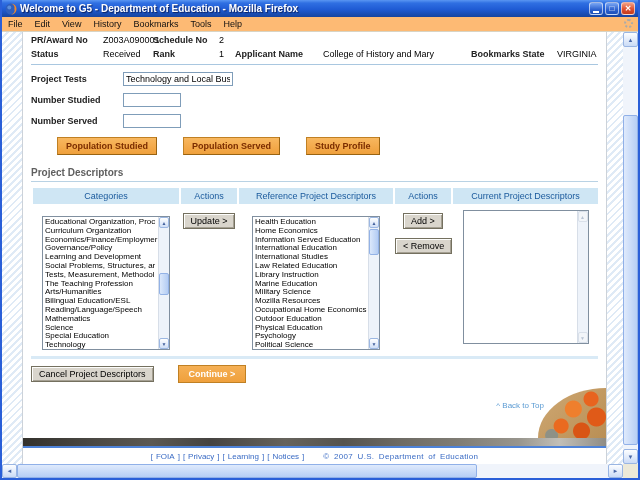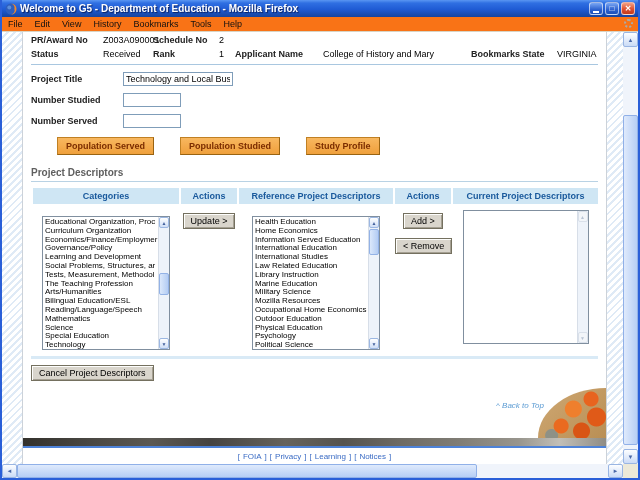--- a/index.html
+++ b/index.html
@@ -15,21 +15,21 @@
   .title-text { flex:1; color:#fff; font-weight:bold; font-size:10px; white-space:nowrap; overflow:hidden;
     text-shadow:1px 1px 1px rgba(8,25,80,.85); }
   .win-btns { display:flex; gap:2px; }
   .wbtn { width:14px; height:13px; border-radius:3px; border:1px solid rgba(255,255,255,.6);
     display:flex; align-items:center; justify-content:center; font-size:8px; color:#fff; line-height:1; }
   .wbtn.b-min, .wbtn.b-rest { background:linear-gradient(180deg,#7aa7f4,#2e62cf 60%,#1d4fb8); }
   .wbtn.b-close { background:linear-gradient(180deg,#f2a083,#dd5031 55%,#c23a1c); font-weight:bold; }
   .minbar { display:block; width:6px; height:2px; background:#fff; margin-top:6px; }
 
   
-  .menubar { height:15px; background:#f97316; border-bottom:1px solid #d8d4c4;
+  .menubar { height:15px; background:#fdba74; border-bottom:1px solid #d8d4c4;
     display:flex; align-items:center; font-size:9px; color:#111; position:relative; }
   .menu-item { padding:1px 6px; cursor:default; }
   .throbber { position:absolute; right:5px; top:2px; width:9px; height:9px; border:2px dotted #aaa; border-radius:50%; }
 
   
   .client { position:absolute; top:32px; left:0; right:0; bottom:0; background:#14b8a6; }
   .page { position:absolute; top:0; left:0; right:15px; bottom:14px; display:flex; }
   .gutter { background:repeating-linear-gradient(135deg,#ffffff 0 3px,#dfeaf6 3px 5px); }
   .gutter.gl { width:20px; } .gutter.gr { width:16px; }
   .content { flex:1; background:#fff; border-left:1px solid #ccd2d9; border-right:1px solid #ccd2d9;
@@ -47,21 +47,21 @@
 
   .orangerow { margin:9px 8px 0 34px; display:flex; gap:26px; }
   .obtn { background:linear-gradient(180deg,#f8b75f,#efa03c); border:1px solid #c08023;
     border-bottom-color:#96621100; border-bottom:1px solid #996312; border-right:1px solid #996312;
     color:#7b2d00; font-weight:bold; font-size:9px; padding:3px 8px; cursor:pointer; white-space:nowrap; }
 
   .section-heading { margin:12px 8px 0; font-size:10px; font-weight:bold; color:#5f5f5f; }
   .hr2 { border-top:1px solid #b9d2e4; margin:3px 8px 0; }
 
   table.desc { margin:4px 8px 0; border-collapse:separate; border-spacing:2px; width:569px; table-layout:fixed; }
-  table.desc th { background:#cfe6f4; color:#19599c; font-size:9px; font-weight:bold; height:16px;
+  table.desc th { background:#cfe6f4; color:#19599c; font-size:9px; font-weight:normal; height:16px;
     text-align:center; padding:0 2px; overflow:hidden; white-space:nowrap; }
   table.desc td { background:#fff; vertical-align:top; text-align:center; padding:4px 0 2px; }
 
   .listbox { display:inline-flex; text-align:left; border:1px solid #808f9f; background:#fff; height:134px; }
   .lb-cat { width:128px; } .lb-ref { width:128px; } .lb-cur { width:126px; }
   .lb-items { flex:1; overflow:hidden; font-size:8px; line-height:8.8px; padding:1px 0 0 2px; white-space:nowrap; color:#000; }
   .lb-scroll { width:11px; background:#eef3fa; border-left:1px solid #d7dee8; position:relative;
     display:flex; flex-direction:column; justify-content:space-between; }
   .lb-btn { height:11px; font-size:5px; color:#44629e; background:linear-gradient(180deg,#ffffff,#cfdef6);
     border:1px solid #9cb7e2; border-radius:2px; display:flex; align-items:center; justify-content:center; }
@@ -73,21 +73,21 @@
   .gbtn { background:#d9d5cc; border:1px solid #74705f; box-shadow:inset 1px 1px 0 #fdfdfb, inset -1px -1px 0 #a5a093;
     font-size:9px; font-family:"Liberation Sans",sans-serif; color:#000; padding:2px 7px; cursor:pointer; white-space:nowrap; }
   .mt2{margin-top:2px;} .mt9{margin-top:9px;}
   .table-bottom { height:3px; background:#d9eaf6; margin:2px 8px 0; }
 
   .actionrow { margin:6px 8px 0; display:flex; align-items:center; }
   .cbtn-continue { margin-left:24px; background:linear-gradient(180deg,#f5b055,#efa03c);
     border:1px solid #c08023; color:#fff; font-weight:bold; font-size:9px; padding:3px 10px; cursor:pointer; }
 
   .spacer { flex:1; position:relative; }
-  .backtotop { position:absolute; right:62px; bottom:28px; font-size:8px; color:#5b9bd3; cursor:pointer;font-style:italic; }
+  .backtotop { position:absolute; right:62px; bottom:28px; font-size:8px; color:#5b9bd3; cursor:pointer; }
   .chairs { position:absolute; right:0; bottom:0; width:68px; height:50px; border-top-left-radius:100% 100%;
     background-image:
       radial-gradient(circle at 78% 22%, #e8641f 0 7px, transparent 8px),
       radial-gradient(circle at 52% 42%, #ef7f2d 0 8px, transparent 9px),
       radial-gradient(circle at 86% 58%, #e05a18 0 9px, transparent 10px),
       radial-gradient(circle at 34% 76%, #ea6a20 0 7px, transparent 8px),
       radial-gradient(circle at 64% 86%, #d95515 0 8px, transparent 9px),
       radial-gradient(circle at 20% 95%, #8e9186 0 6px, transparent 7px),
       linear-gradient(135deg,#cfa873,#b98f55); }
 
@@ -169,35 +169,35 @@
           <span class="c4">1</span>
           <span class="lbl c5">Applicant Name</span>
           <span class="c6">College of History and Mary</span>
           <span class="lbl c7">Bookmarks State</span>
           <span>VIRGINIA</span>
         </div>
 
         <div class="hr1"></div>
 
         <div class="formrow">
-          <span class="flbl">Project Title</span>
+          <span class="flbl">Project Tests</span>
           <input class="txt wide" value="Technology and Local Business" style="">
         </div>
         <div class="formrow">
           <span class="flbl">Number Studied</span>
           <input class="txt narrow" value="" style="">
         </div>
         <div class="formrow">
           <span class="flbl">Number Served</span>
           <input class="txt narrow" value="" style="">
         </div>
 
         <div class="orangerow">
+          <button class="obtn">Population Studied</button>
           <button class="obtn">Population Served</button>
-          <button class="obtn">Population Studied</button>
           <button class="obtn">Study Profile</button>
         </div>
 
         <div class="section-heading">Project Descriptors</div>
         <div class="hr2"></div>
 
         <table class="desc">
           <colgroup>
               <col style="width:146px">
               <col style="width:56px">
@@ -282,20 +282,21 @@
                 </div>
               </div>
             </td>
           </tr>
         </tbody>
           </table>
         <div class="table-bottom"></div>
 
         <div class="actionrow">
           <button class="gbtn">Cancel Project Descriptors</button>
+          <button class="cbtn-continue">Continue &gt;</button>
         </div>
 
         <div class="spacer">
           <span class="backtotop">^ Back to Top</span>
           <div class="chairs"></div>
         </div>
 
         <div class="gradbar"></div>
         <div class="blueline"></div>
 
@@ -305,20 +306,21 @@
           <span>]</span>
           <span>[</span>
           <span class="flink">Privacy</span>
           <span>]</span>
           <span>[</span>
           <span class="flink">Learning</span>
           <span>]</span>
           <span>[</span>
           <span class="flink">Notices</span>
           <span>]</span>
+          <span class="fcopy">© 2007 U.S. Department of Education</span>
         </div>
 
       </div>
 
       <div class="gutter gr"></div>
     </div>
 
     <div class="vscroll">
       <div class="sbtn v-up">
           <span>▲</span>

